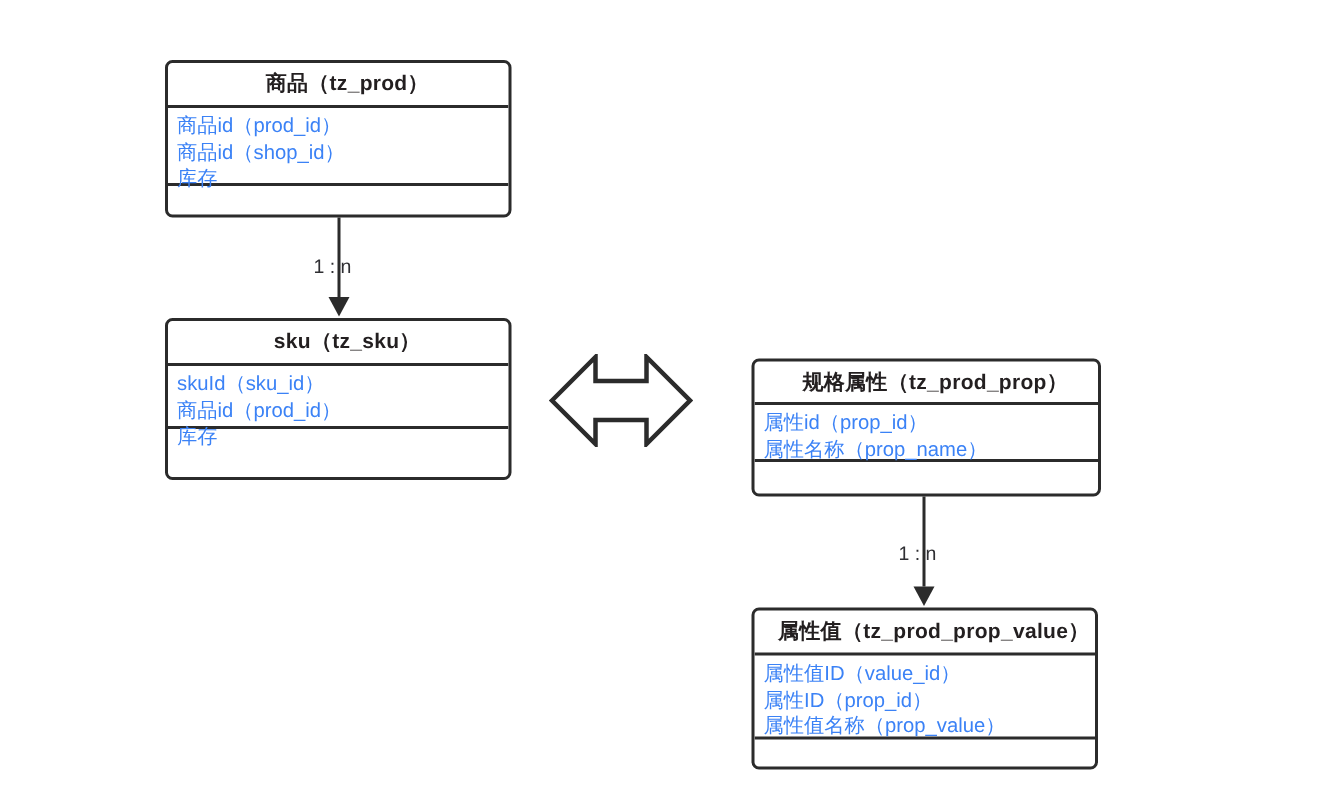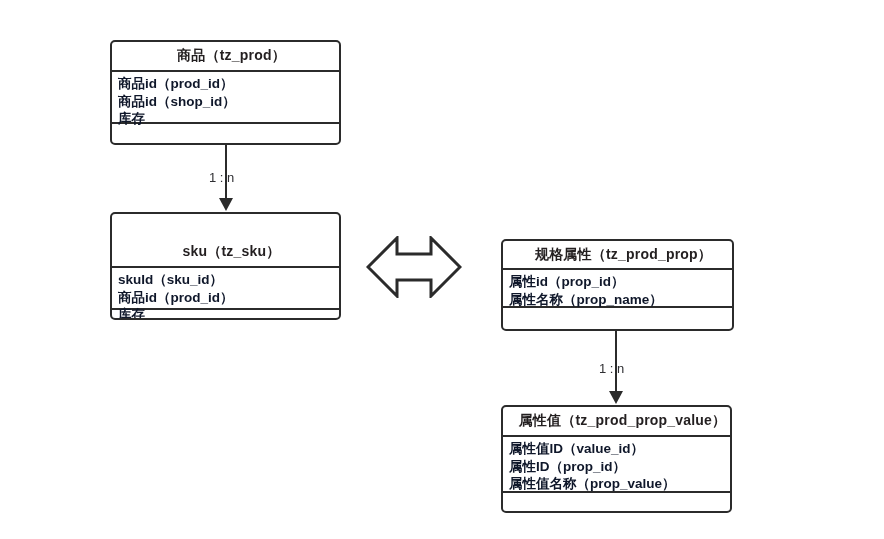--- a/index.html
+++ b/index.html
@@ -43,23 +43,22 @@
     padding-left: 12px;
   }
   .entity-attrs {
     box-sizing: border-box;
     border-bottom: 2px solid #2b2b2b;
     padding: 3px 0 4px 6px;
   }
   .attr-row {
     font-size: 13.5px;
     line-height: 17.5px;
-    color: #0f172a;
+    color: #3b82f6;
     white-space: nowrap;
-    font-weight: bold;
   }
   .entity-footer {
     box-sizing: border-box;
   }
 
   
   .connector {
     position: absolute;
   }
   .conn-line {
@@ -108,21 +107,21 @@
     <div class="entity-footer" style="height:19px;"></div>
   </div>
 
   <div class="connector" style="left:225px; top:145px; width:2px; height:67px;">
     <div class="conn-line" style="height:53px;"></div>
     <div class="conn-arrow" style="left:-6px; top:53px;"></div>
     <div class="conn-label" style="left:-16px; top:26px;">1 : n</div>
   </div>
 
   <div class="entity" style="left:110px; top:212px; width:231px; height:108px;">
-    <div class="entity-title" style="height:30px;margin-top:24px;">sku（tz_sku）</div>
+    <div class="entity-title" style="height:30px;">sku（tz_sku）</div>
     <div class="entity-attrs" style="height:42px;">
       <div class="attr-row">skuId（sku_id）</div>
       <div class="attr-row">商品id（prod_id）</div>
       <div class="attr-row">库存</div>
     </div>
     <div class="entity-footer" style="height:20px;"></div>
   </div>
 
   <div class="double-arrow" style="left:366px; top:236px; width:96px; height:62px;">
     <svg width="96" height="62" viewBox="0 0 96 62" xmlns="http://www.w3.org/2000/svg">

